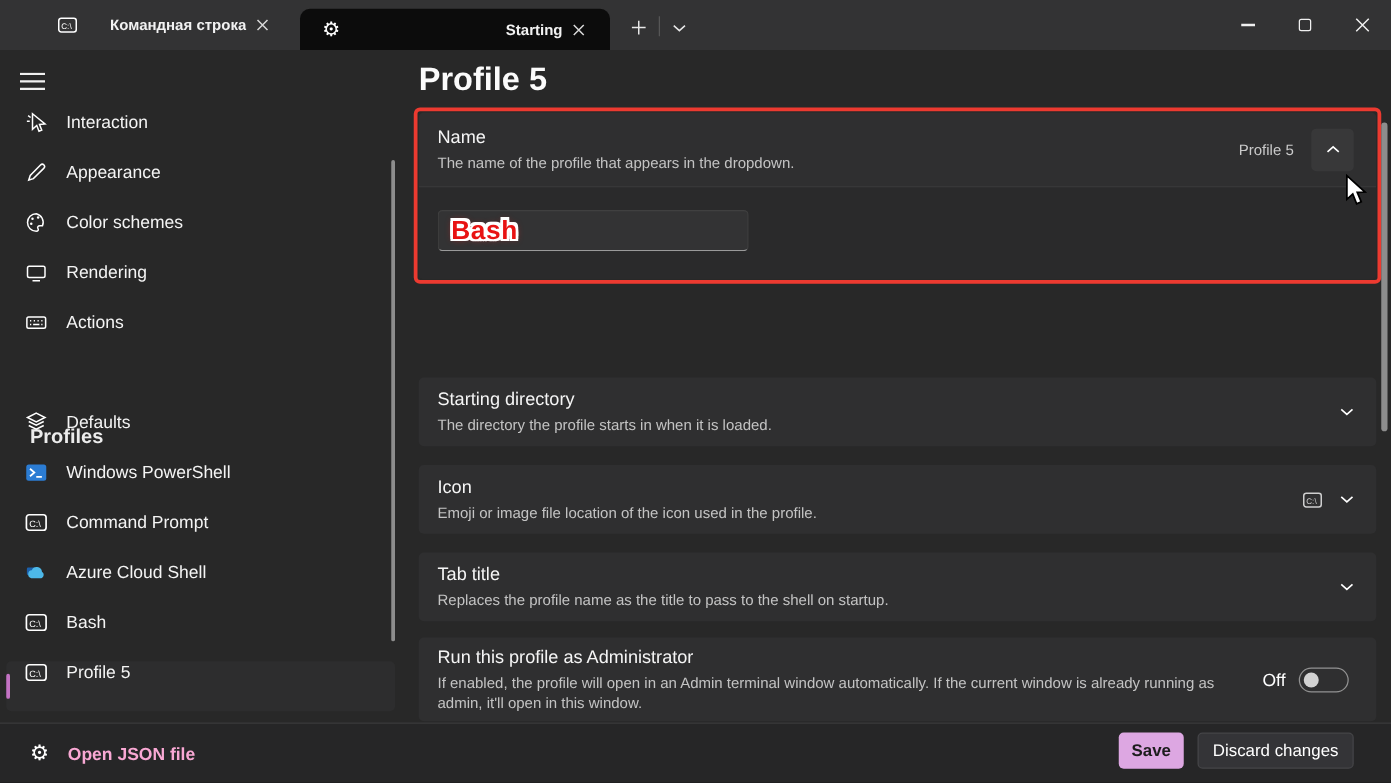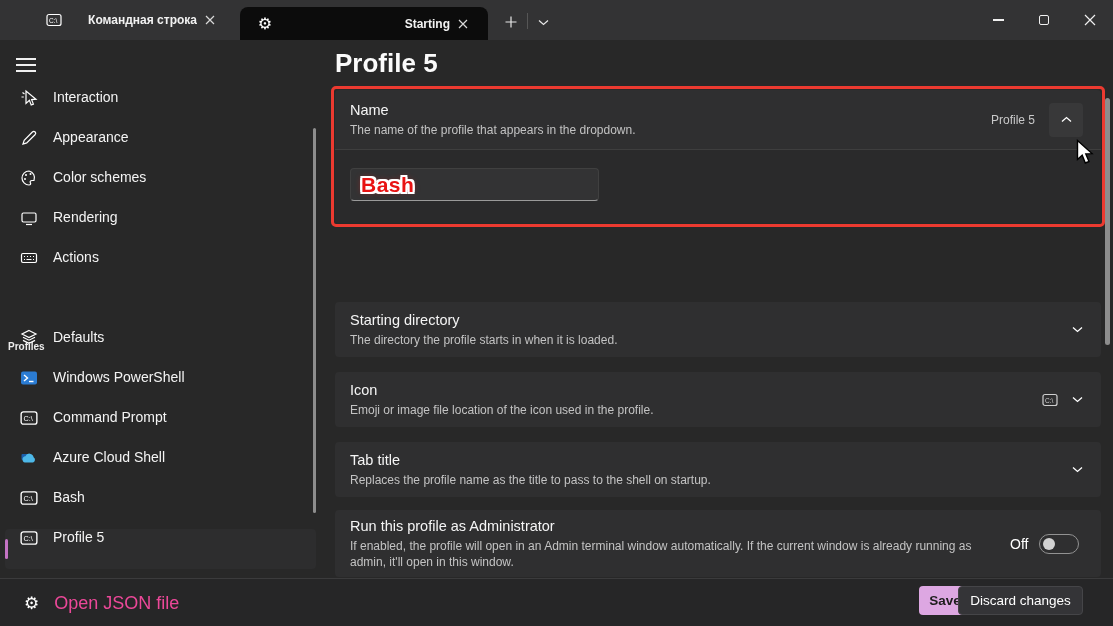--- a/index.html
+++ b/index.html
@@ -24,21 +24,21 @@
   .max-glyph { width:10px; height:10px; border:1.4px solid #f0f0f0; border-radius:2px; }
 
   
   .sidebar { position:absolute; left:0; top:40px; width:322px; height:538px; }
   .hamburger { position:absolute; left:14px; top:14px; width:24px; height:22px; display:flex; align-items:center; justify-content:center; border-radius:4px; }
   .nav-item { position:absolute; left:5px; width:311px; height:40px; display:flex; align-items:flex-start; padding-left:15px; border-radius:4px; }
   .nav-item .nav-icon { width:18px; height:18px; flex:0 0 18px; display:flex; align-items:center; justify-content:center; }
   .nav-item .nav-label { margin-left:15px; font-size:14px; color:#f4f4f4; white-space:nowrap; }
   .nav-item.selected { background:#2d2d2e; }
   .nav-accent { position:absolute; left:0; top:10px; width:3px; height:20px; border-radius:2px; background:var(--profile-accent); }
-  .section-header { position:absolute; left:8px; top:301px; font-size:10px; font-weight:700; color:#ececec; }
+  .section-header { position:absolute; left:24px; top:301px; font-size:16px; font-weight:700; color:#ececec; }
   .side-scrollbar { position:absolute; left:313px; top:88px; width:3px; height:385px; background:#8d8d8d; border-radius:2px; }
 
   
   .content-title { position:absolute; left:335px; top:48px; font-size:26px; font-weight:700; color:#fbfbfb; }
   .card { position:absolute; left:335px; width:766px; background:#2f2f30; border-radius:4px; }
   .card-head { display:flex; align-items:center; height:100%; padding:0 18px 0 15px; }
   .card-titles { flex:1 1 auto; min-width:0; }
   .card-title { font-size:14.5px; font-weight:400; color:#f5f5f5; margin-bottom:4px; }
   .card-sub { font-size:12px; color:#c3c3c3; line-height:16px; }
   .card-value { font-size:12px; color:#c9c9c9; white-space:nowrap; margin-right:14px; }
@@ -66,23 +66,23 @@
   .toggle { width:40px; height:20px; border:1px solid #929292; border-radius:10px; position:relative; }
   .toggle-knob { position:absolute; left:3px; top:3px; width:12px; height:12px; border-radius:50%; background:#d2d2d2; }
 
   .annotation-rect { position:absolute; left:331px; top:86px; width:774px; height:141px; border:3px solid var(--annotation); border-radius:5px; pointer-events:none; z-index:40; }
   .content-scrollbar { position:absolute; left:1105px; top:98px; width:5px; height:247px; background:#8d8d8d; border-radius:3px; z-index:45; }
   .cursor-arrow { position:absolute; left:1076px; top:139px; z-index:60; }
 
   
   .footerbar { position:absolute; left:0; top:578px; width:1113px; height:48px; background:#262627; border-top:1px solid #3b3b3c; }
   .openjson { position:absolute; left:16px; top:7px; height:34px; display:flex; align-items:center; border-radius:4px; padding:0 8px; }
-  .openjson .oj-label { margin-left:15px; font-size:18px; color:#ec4899; }
+  .openjson .oj-label { margin-left:15px; font-size:14px; color:#f9a8d4;font-weight:bold; }
   .btn { position:absolute; top:7px; height:29px; display:flex; align-items:center; justify-content:center; border-radius:4px; font-size:13.5px; }
-  .btn-save { left:895px; width:52px; background:var(--save-button); color:#1d1d1d; font-weight:600;margin-left:24px; }
+  .btn-save { left:895px; width:52px; background:var(--save-button); color:#1d1d1d; font-weight:600; }
   .btn-discard { left:958px; width:125px; background:#343437; border:1px solid #454548; color:#fff; }
 
   svg { display:block; }
 </style>
 </head>
 <body>
 
 <div class="app">
 
   <div class="titlebar">

